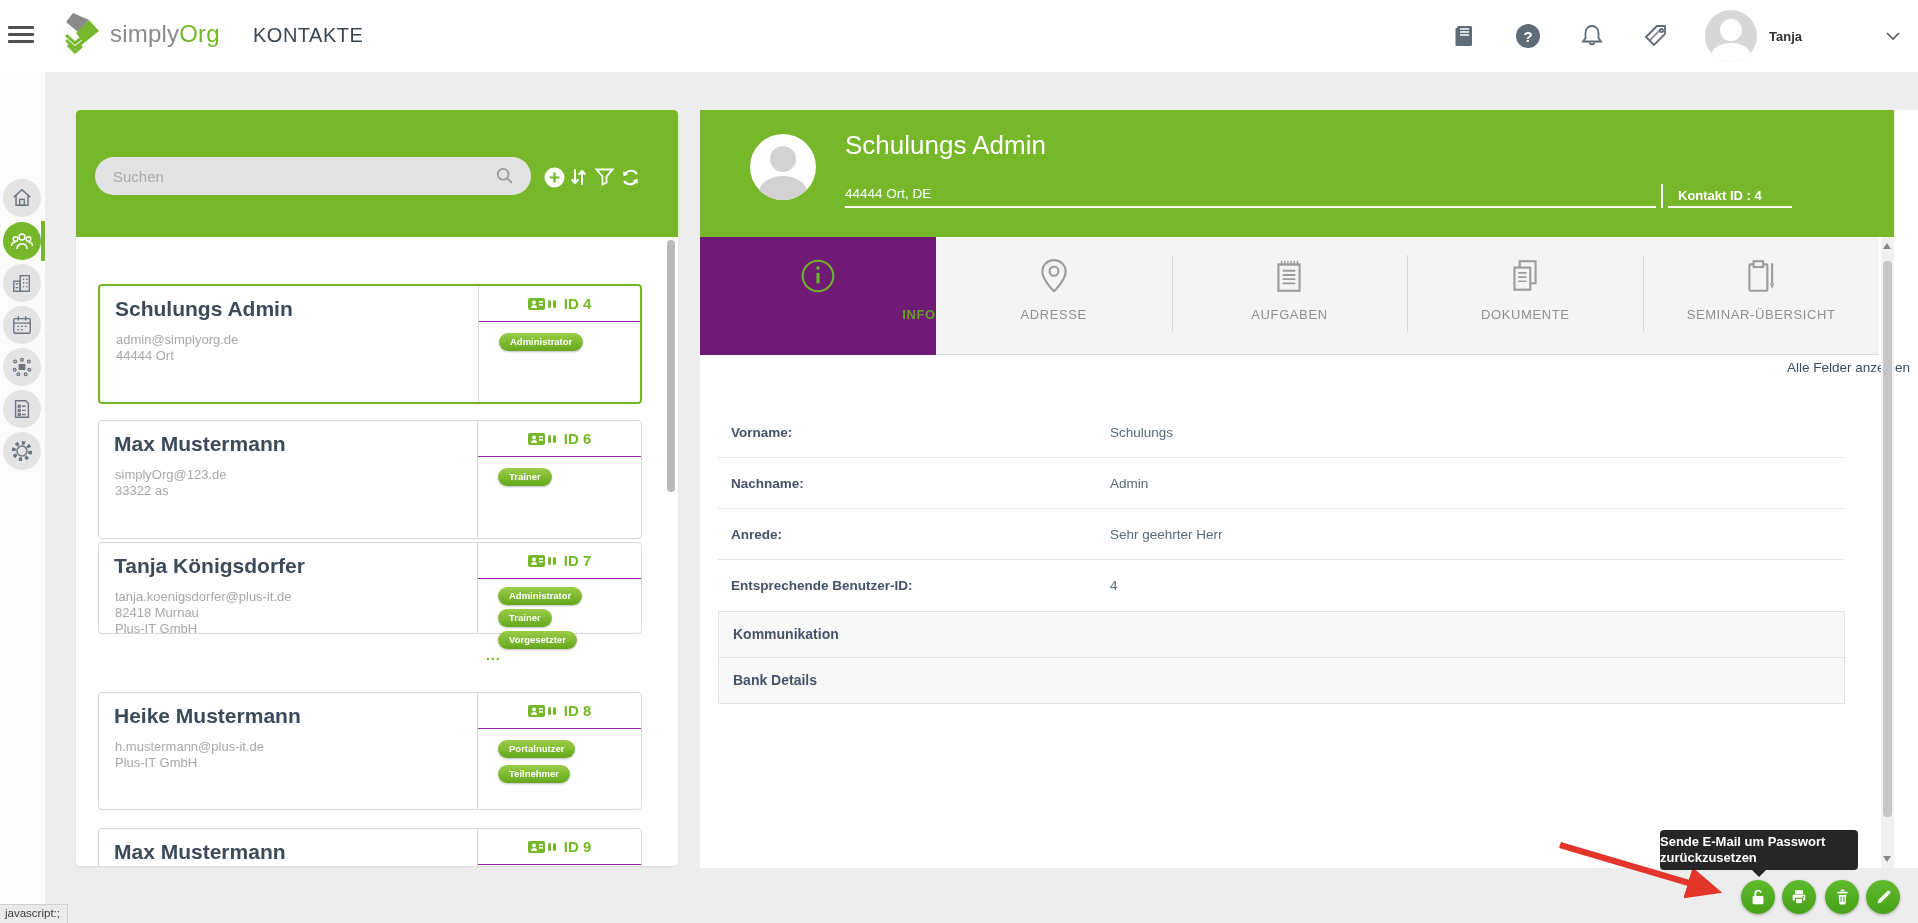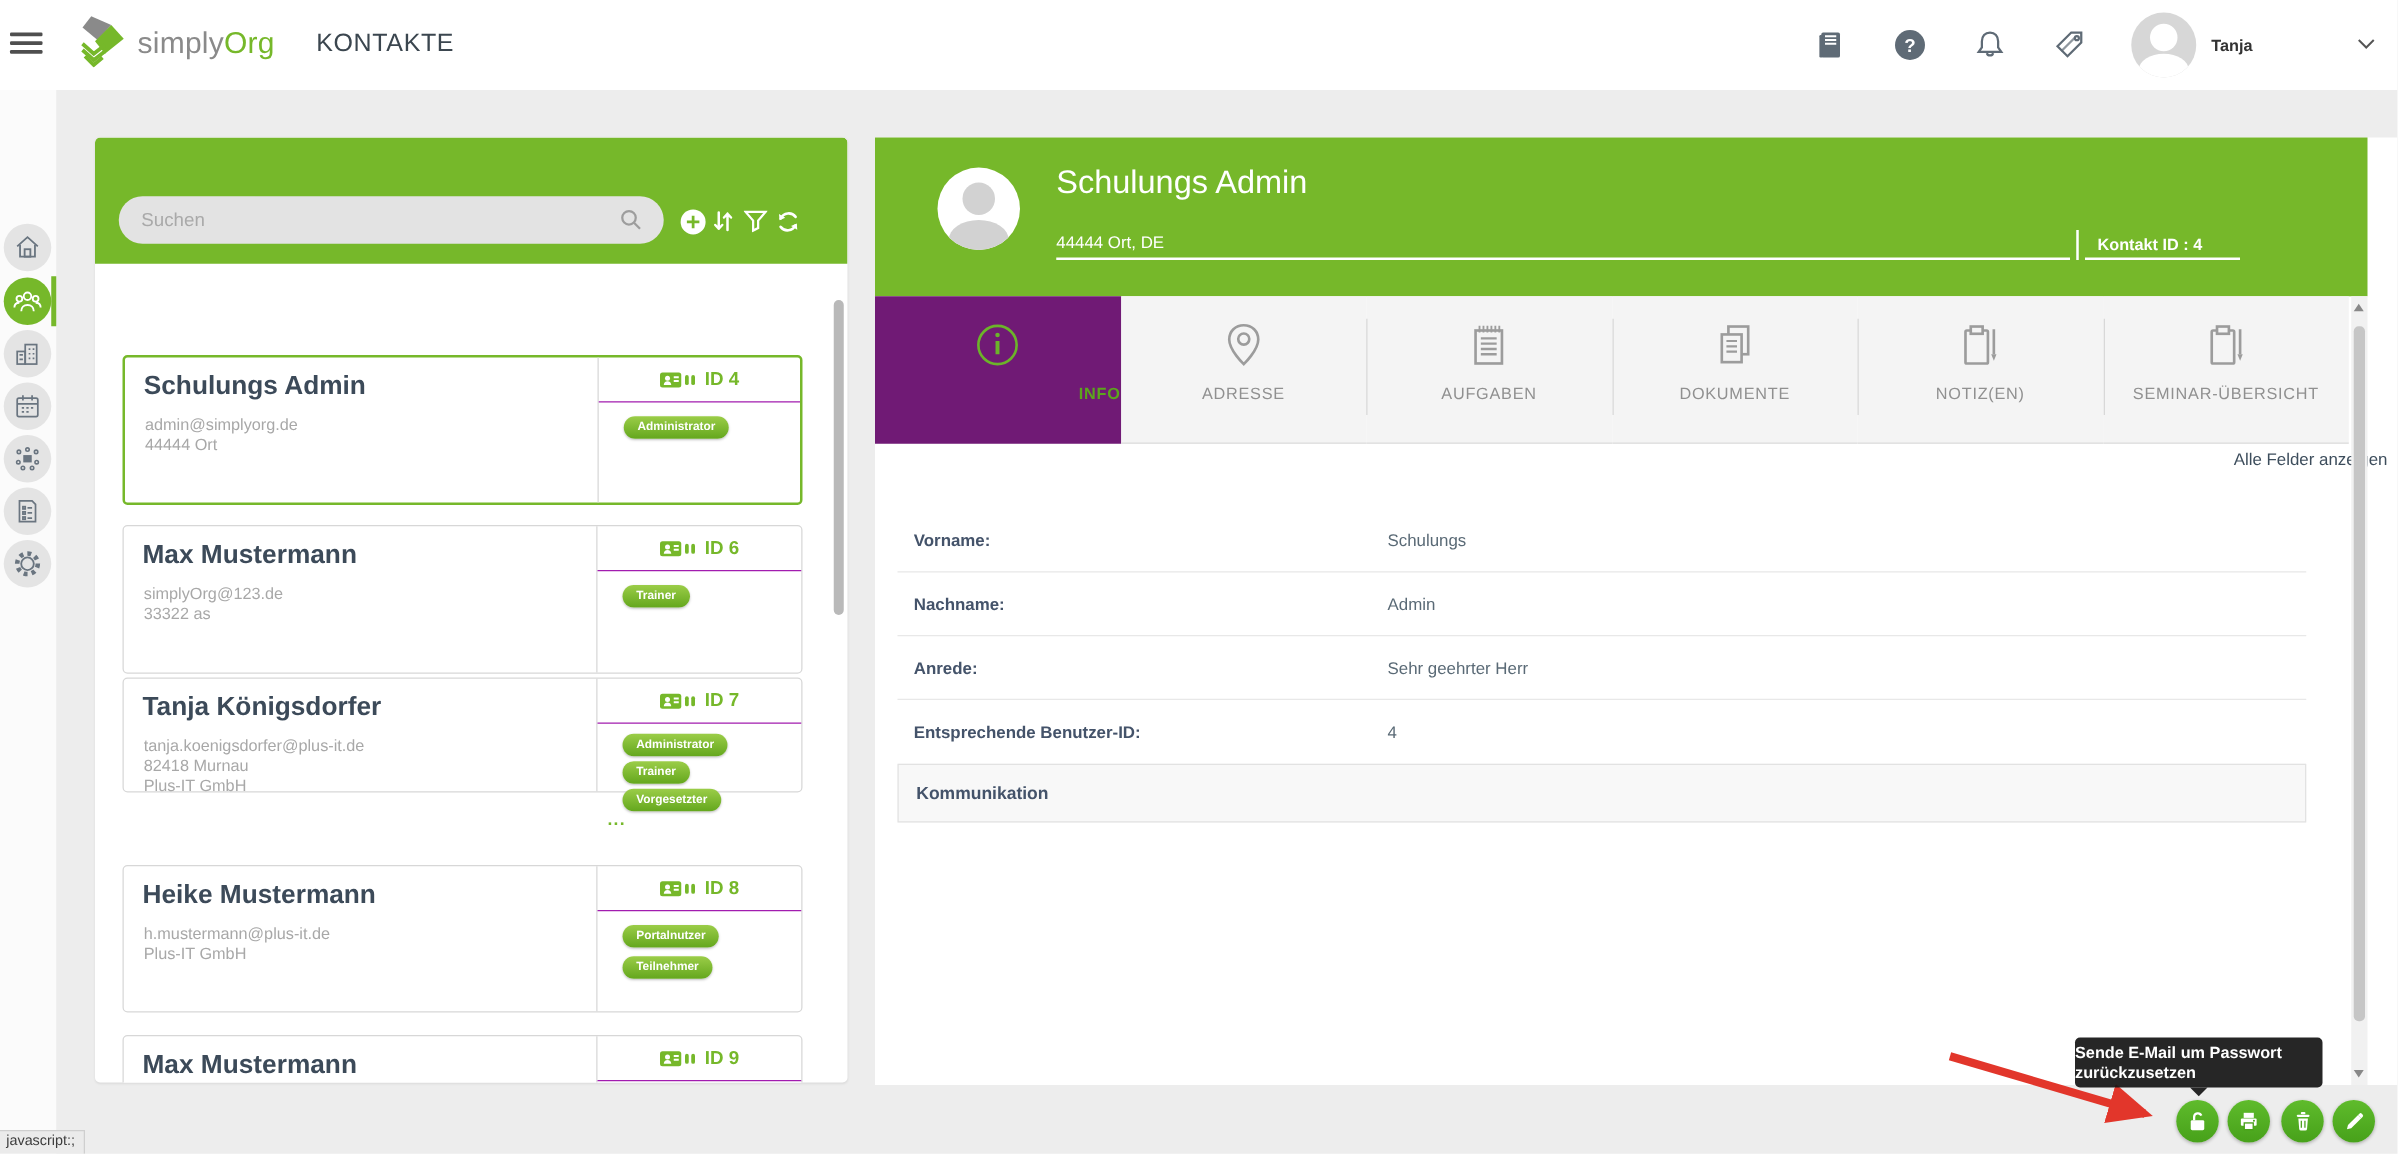--- a/index.html
+++ b/index.html
@@ -23,21 +23,21 @@
   .user-caret { margin-right:18px; cursor:pointer; color:#555; }
 
   
   .rail { position:absolute; left:0; top:72px; width:45px; height:851px; background:#fbfbfb; }
   .rail-btn { position:absolute; left:3px; width:38px; height:38px; border-radius:50%; background:#e4e4e4; color:#6a7580; display:flex; align-items:center; justify-content:center; cursor:pointer; }
   .rail-btn.active { background:#76b82a; color:#ffffff; }
   .rail-accent { position:absolute; right:0; width:4px; height:40px; background:#76b82a; }
 
   
   .list-panel { position:absolute; left:76px; top:110px; width:602px; height:756px; background:#ffffff; border-radius:4px; overflow:hidden; box-shadow:0 1px 2px rgba(0,0,0,0.08); }
-  .list-head { position:absolute; left:0; top:0; width:602px; height:101px; background:#76b82a; border-radius:4px 4px 0 0; }
+  .list-head { position:absolute; left:0; top:0; width:602px; height:127px; background:#76b82a; border-radius:4px 4px 0 0; }
   .search-pill { position:absolute; left:19px; top:47px; width:436px; height:38px; border-radius:19px; background:#e3e3e3; border:none; outline:none; padding:0 40px 0 18px; font-size:15px; color:#666; font-family:"Liberation Sans",sans-serif; }
   .search-pill::placeholder { color:#a9a9a9; }
   .search-glass { position:absolute; left:420px; top:57px; width:18px; height:18px; color:#9d9d9d; pointer-events:none; }
   .head-ico { position:absolute; top:56px; width:22px; height:22px; color:#ffffff; cursor:pointer; display:flex; align-items:center; justify-content:center; }
 
   .card { position:absolute; left:22px; width:544px; background:#ffffff; border:1px solid #d7d7d7; border-radius:4px; cursor:pointer; }
   .card.selected { border:2px solid #76b82a; }
   .card .name { position:absolute; left:15px; top:11px; font-size:21px; font-weight:bold; color:#3c4a59; }
   .card .sub { position:absolute; left:16px; top:46px; font-size:13px; color:#a8a8a8; line-height:16px; }
   .card .vdiv { position:absolute; left:378px; top:0; bottom:0; width:1px; background:#d7d7d7; }
@@ -416,31 +416,20 @@
     </div>
     <div class="tab sep">
       <div class="tico2">
         <svg width="38" height="38" viewBox="0 0 36 36" fill="none" stroke="#9c9c9c" stroke-width="2">
             <rect x="7" y="7" width="17" height="25" rx="1"></rect>
             <rect x="11" y="4" width="9" height="5.5" fill="#f4f4f4"></rect>
             <path d="M28.5 6v19"></path>
             <path d="M28.5 30l-2-5h4z" fill="#9c9c9c" stroke="none"></path>
           </svg>
       </div>
-      <div class="tlabel">NOTIZ(EN)</div>
-    </div>
-    <div class="tab sep">
-      <div class="tico2">
-        <svg width="38" height="38" viewBox="0 0 36 36" fill="none" stroke="#9c9c9c" stroke-width="2">
-            <rect x="7" y="7" width="17" height="25" rx="1"></rect>
-            <rect x="11" y="4" width="9" height="5.5" fill="#f4f4f4"></rect>
-            <path d="M28.5 6v19"></path>
-            <path d="M28.5 30l-2-5h4z" fill="#9c9c9c" stroke="none"></path>
-          </svg>
-      </div>
       <div class="tlabel">SEMINAR-ÜBERSICHT</div>
     </div>
   </div>
 
   <div class="show-all">Alle Felder anzeigen</div>
 
   <div class="rows">
     <div class="frow">
       <div class="flabel">Vorname:</div>
       <div class="fvalue">Schulungs</div>
@@ -453,20 +442,21 @@
       <div class="flabel">Anrede:</div>
       <div class="fvalue">Sehr geehrter Herr</div>
     </div>
     <div class="frow">
       <div class="flabel">Entsprechende Benutzer-ID:</div>
       <div class="fvalue">4</div>
     </div>
   </div>
 
   <div class="acc" style="top:501px">Kommunikation</div>
+  <div class="acc" style="top:547px">Bank Details</div>
 
   <div class="vscroll">
     <div class="arrow-up"></div>
     <div class="thumb"></div>
     <div class="arrow-down"></div>
   </div>
 </div>
 
 <div class="tooltip">
   <span>Sende E-Mail um Passwort</span><br><span>zurückzusetzen</span>

